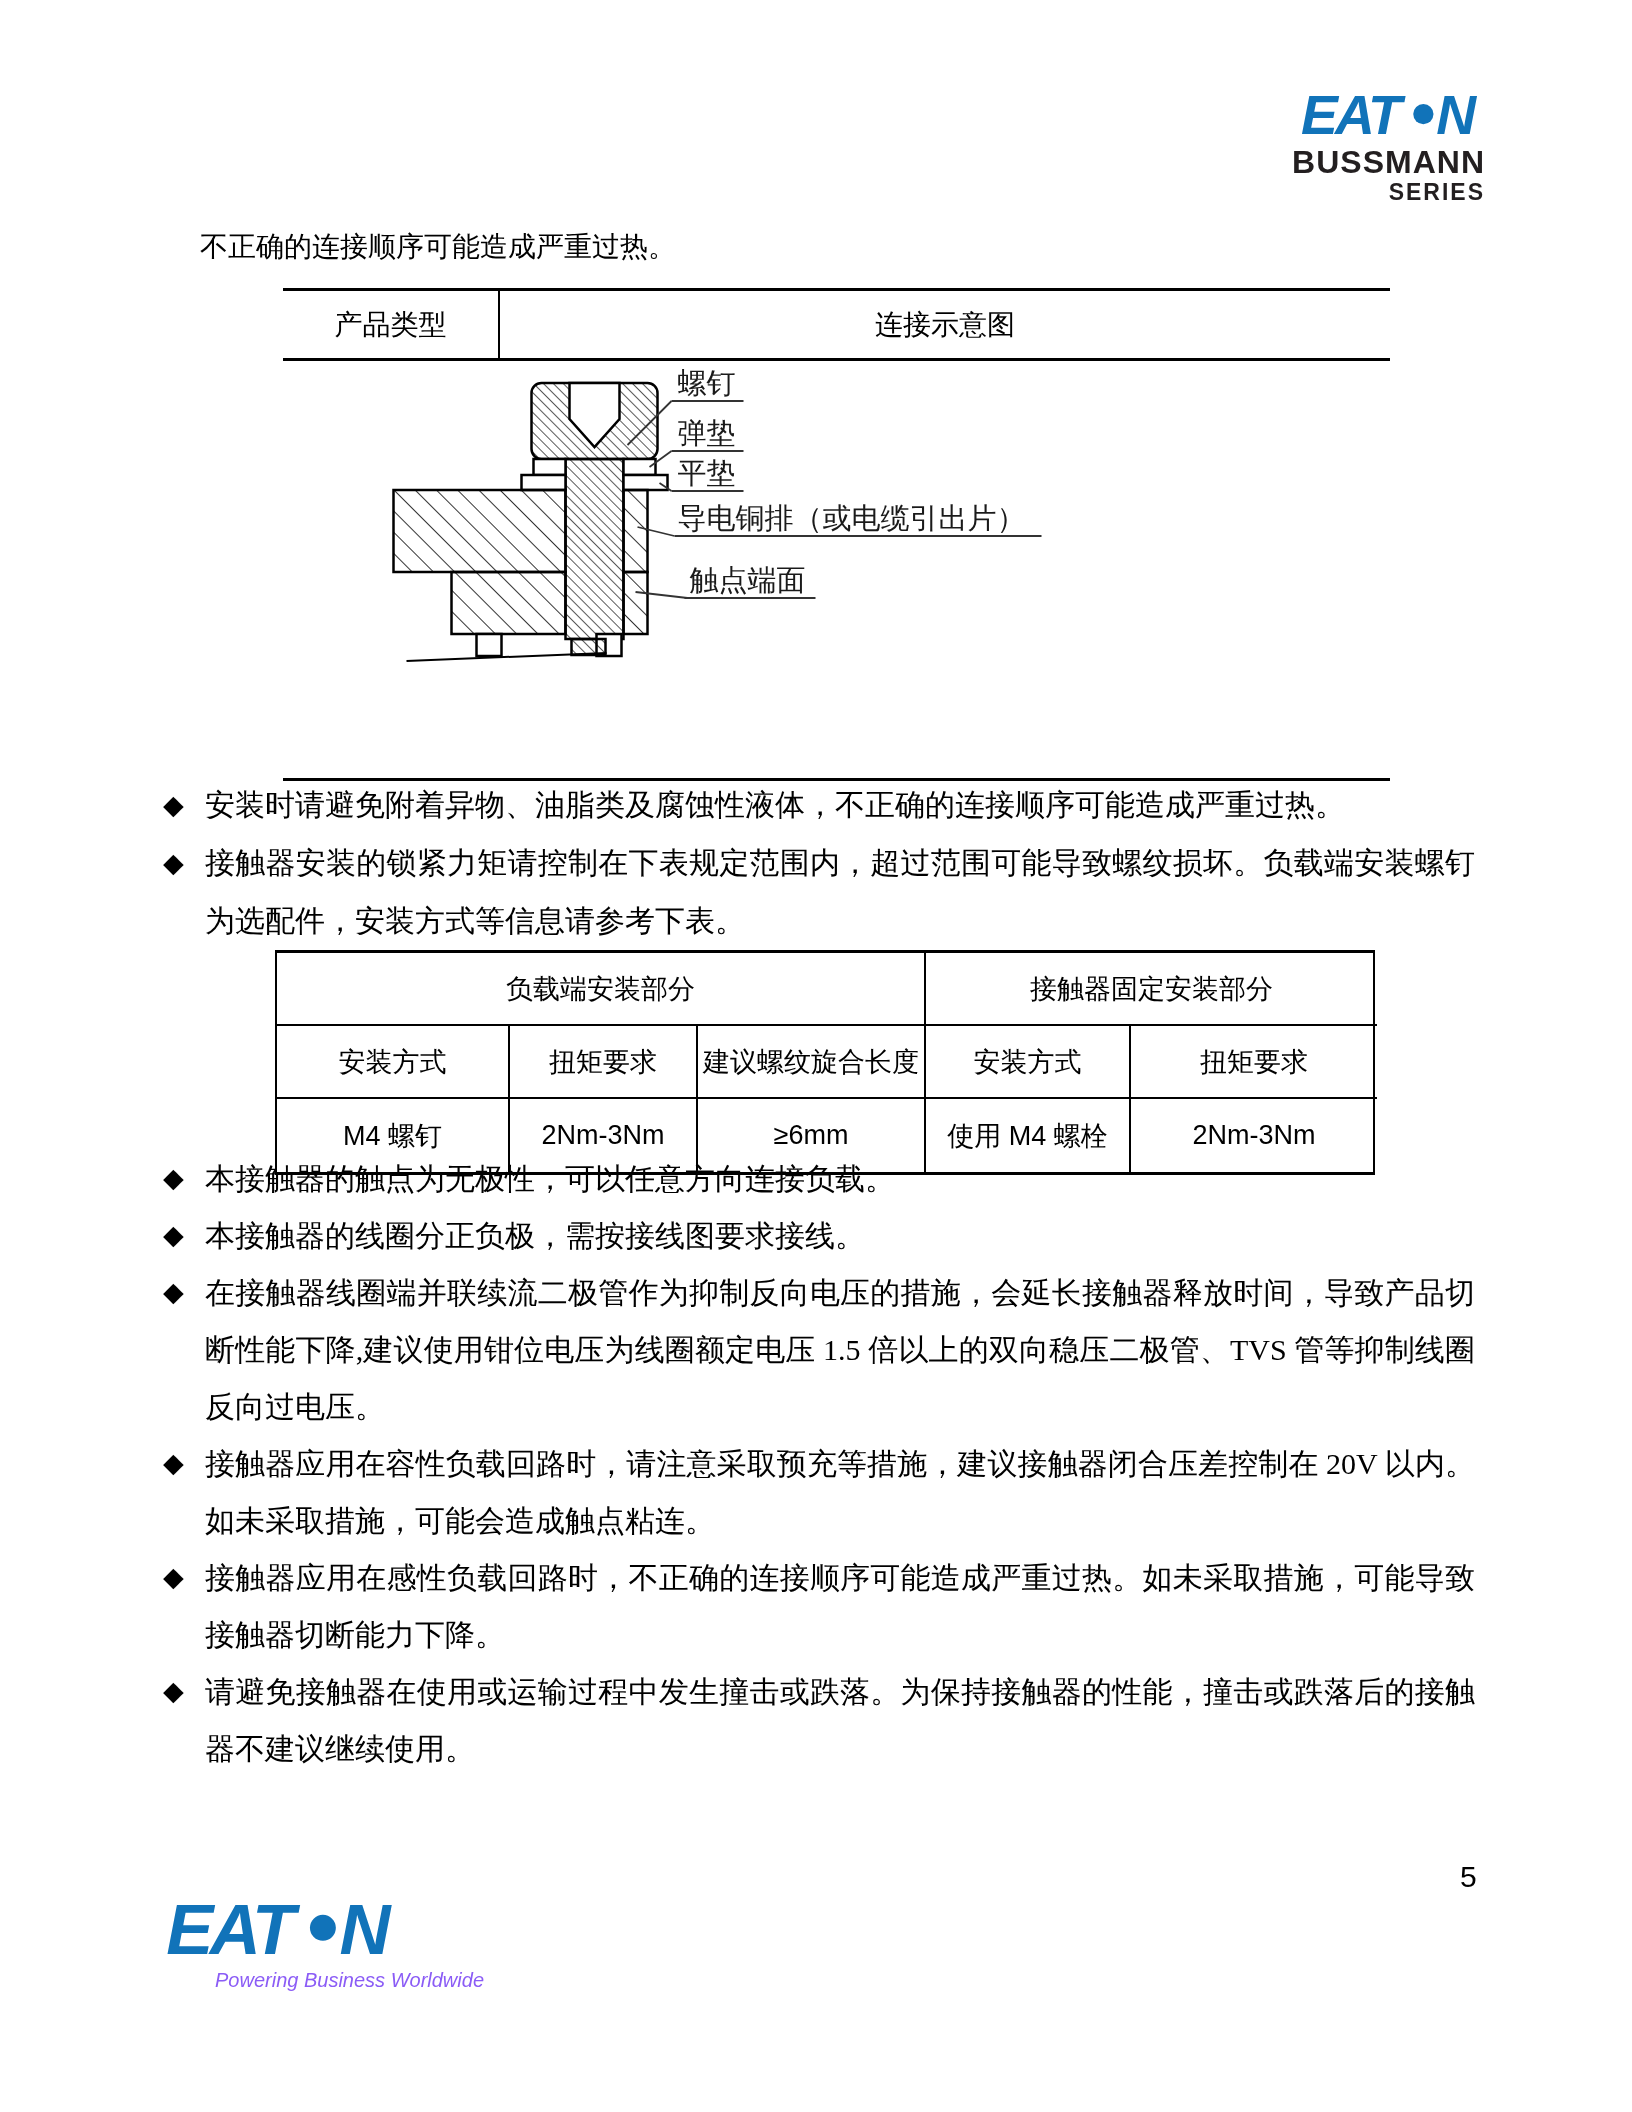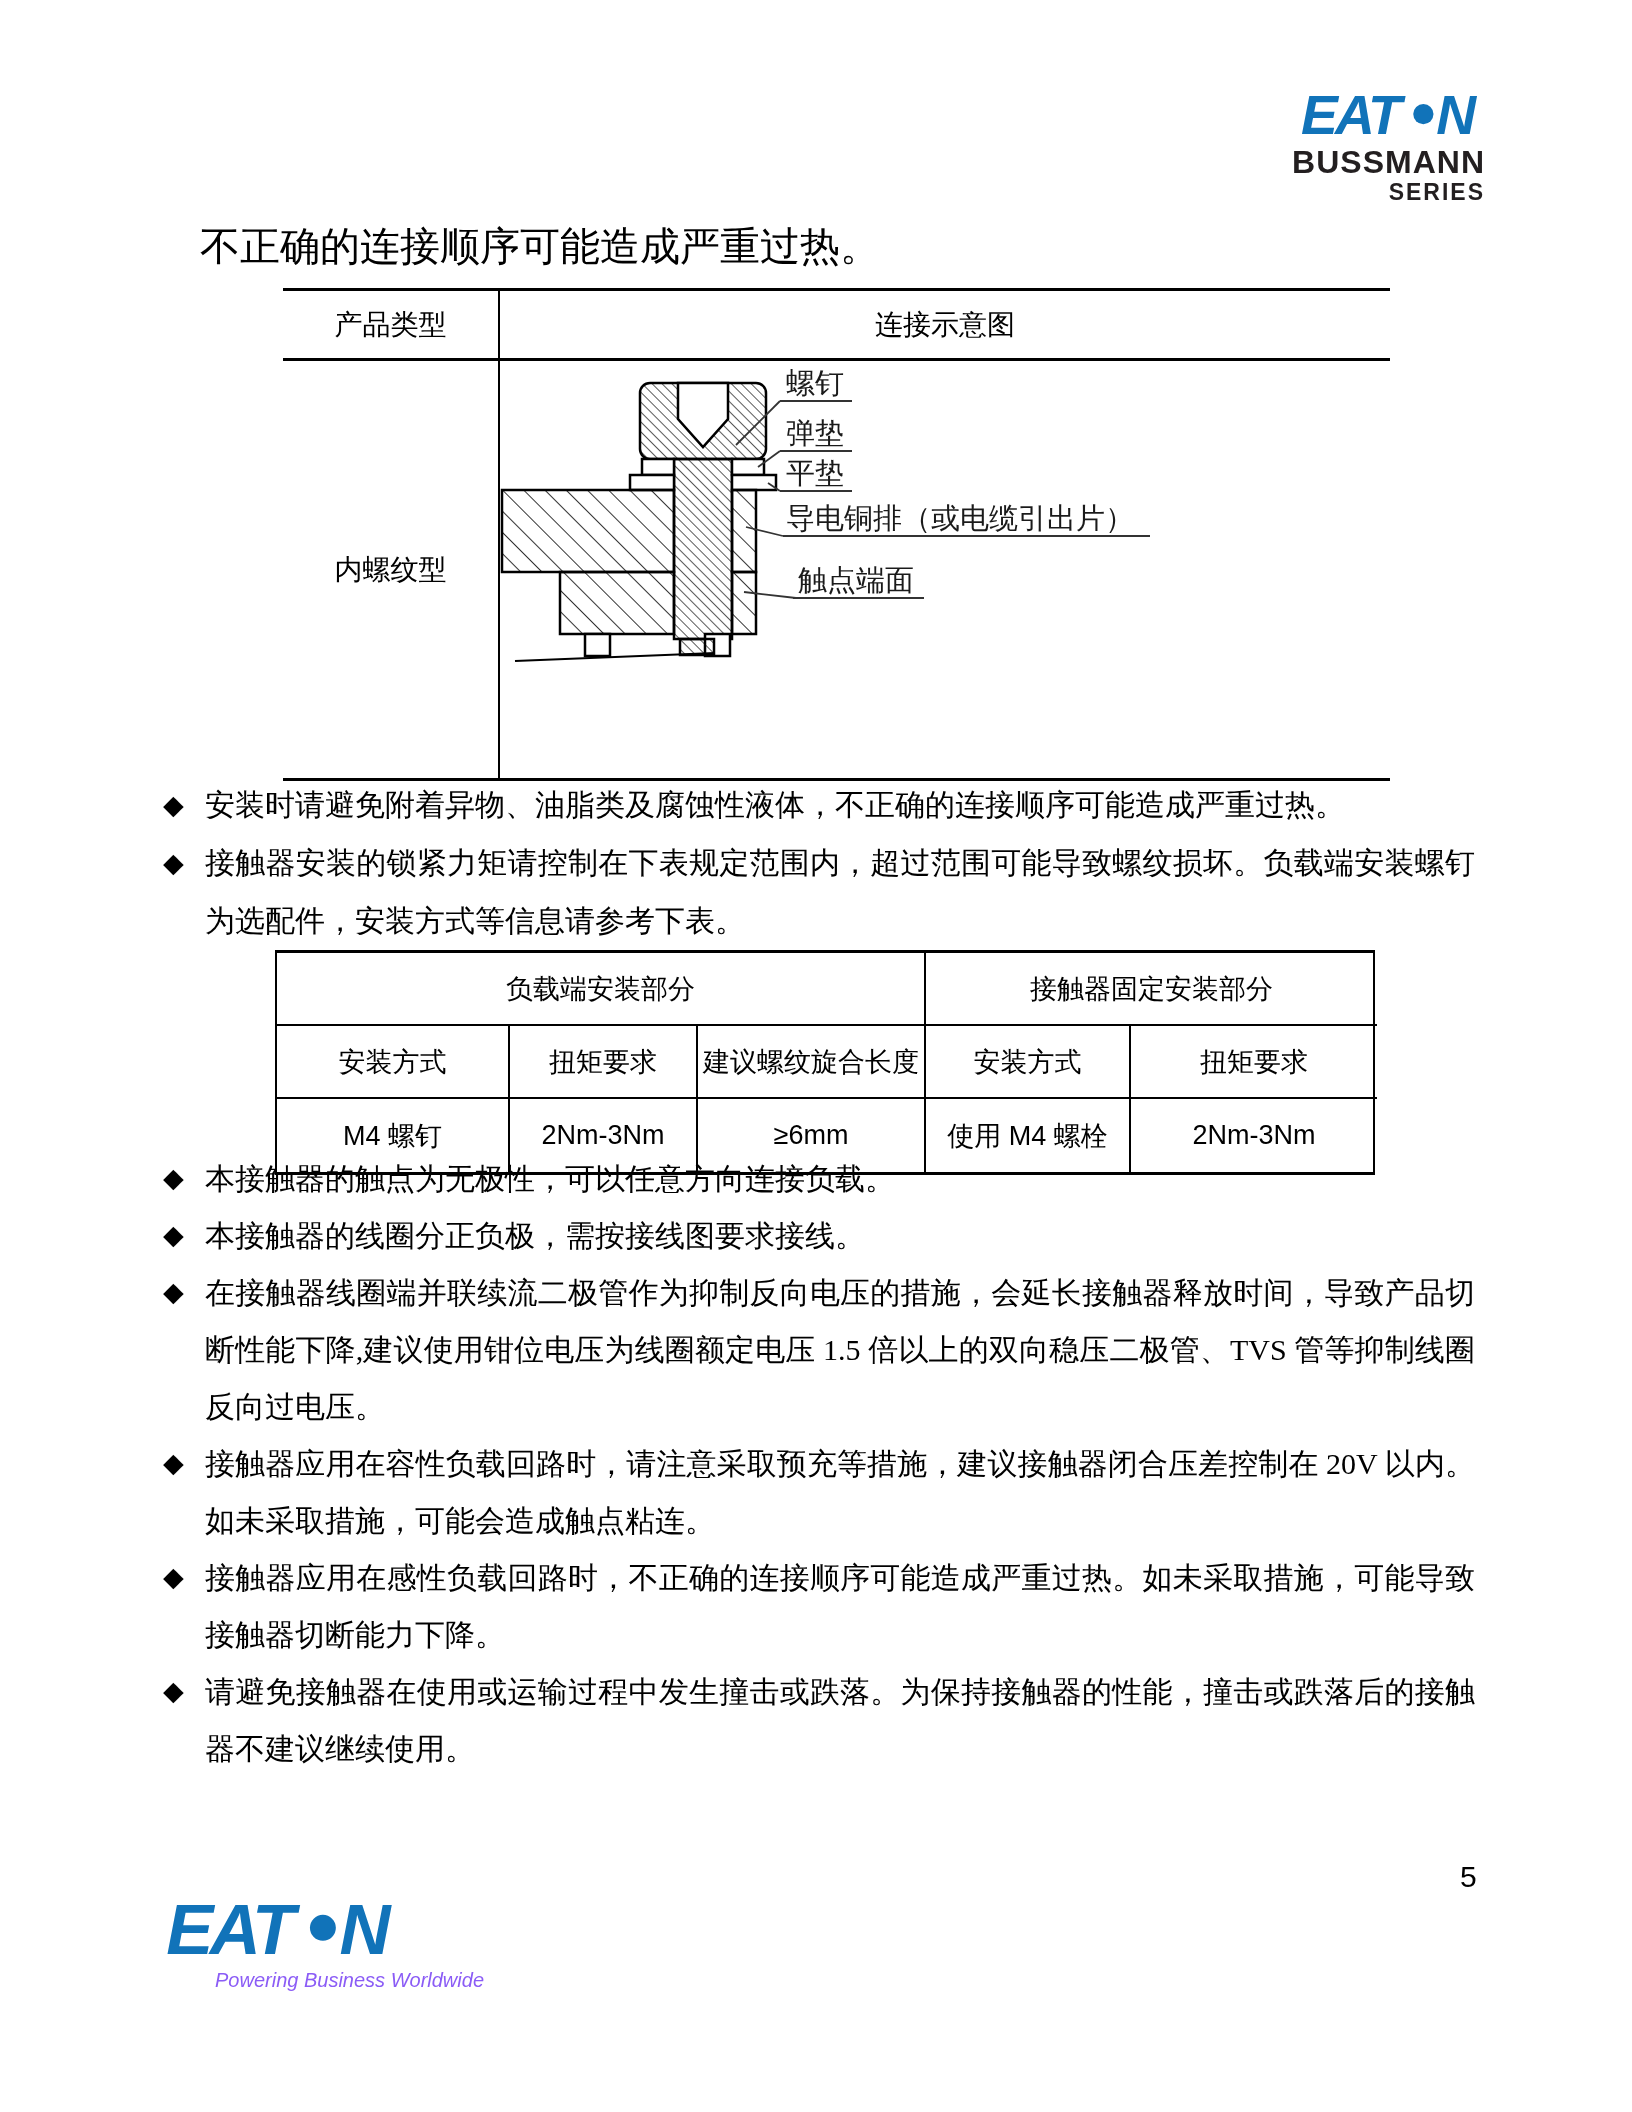--- a/index.html
+++ b/index.html
@@ -18,21 +18,21 @@
     font-weight:bold; font-size:32px; letter-spacing:1px; color:#231f20;
     margin-top:4px; line-height:1;
   }
   .brand-series {
     font-family:"Liberation Sans","DejaVu Sans",sans-serif;
     font-weight:600; font-size:23px; letter-spacing:2px; color:#231f20;
     margin-top:3px; line-height:1;
   }
 
   
-  .intro { position:absolute; left:200px; top:228px; font-size:40px; line-height:38px; margin:0; }
+  .intro { position:absolute; left:200px; top:228px; font-size:28px; line-height:38px; margin:0; }
 
   
   .t1 {
     position:absolute; left:283px; top:288px; width:1107px;
     border-top:3px solid #000; border-bottom:3px solid #000; font-size:28px;text-align:right;
   }
   .t1-hrow { display:flex; height:70px; border-bottom:3px solid #000; }
   .t1-brow { display:flex; height:417px; }
   .t1-c1 {
     width:217px; flex:none; border-right:2px solid #000;
@@ -99,21 +99,20 @@
   </div>
 
   <p class="intro">不正确的连接顺序可能造成严重过热。</p>
 
   <div class="t1">
     <div class="t1-hrow">
       <div class="t1-c1">产品类型</div>
       <div class="t1-c2">连接示意图</div>
     </div>
     <div class="t1-brow">
-      <div class="t1-c1">内螺纹型</div>
       <div class="t1-c2 diag">
         <svg class="diagram-svg" viewBox="0 0 890 417">
           <defs>
             <pattern id="h1" patternUnits="userSpaceOnUse" width="7" height="7" patternTransform="rotate(-45)">
               <line x1="0" y1="0" x2="0" y2="7" stroke="#000" stroke-width="1.3"></line>
             </pattern>
             <pattern id="h2" patternUnits="userSpaceOnUse" width="15" height="15" patternTransform="rotate(-45)">
               <line x1="0" y1="0" x2="0" y2="15" stroke="#000" stroke-width="1.6"></line>
             </pattern>
           </defs>

